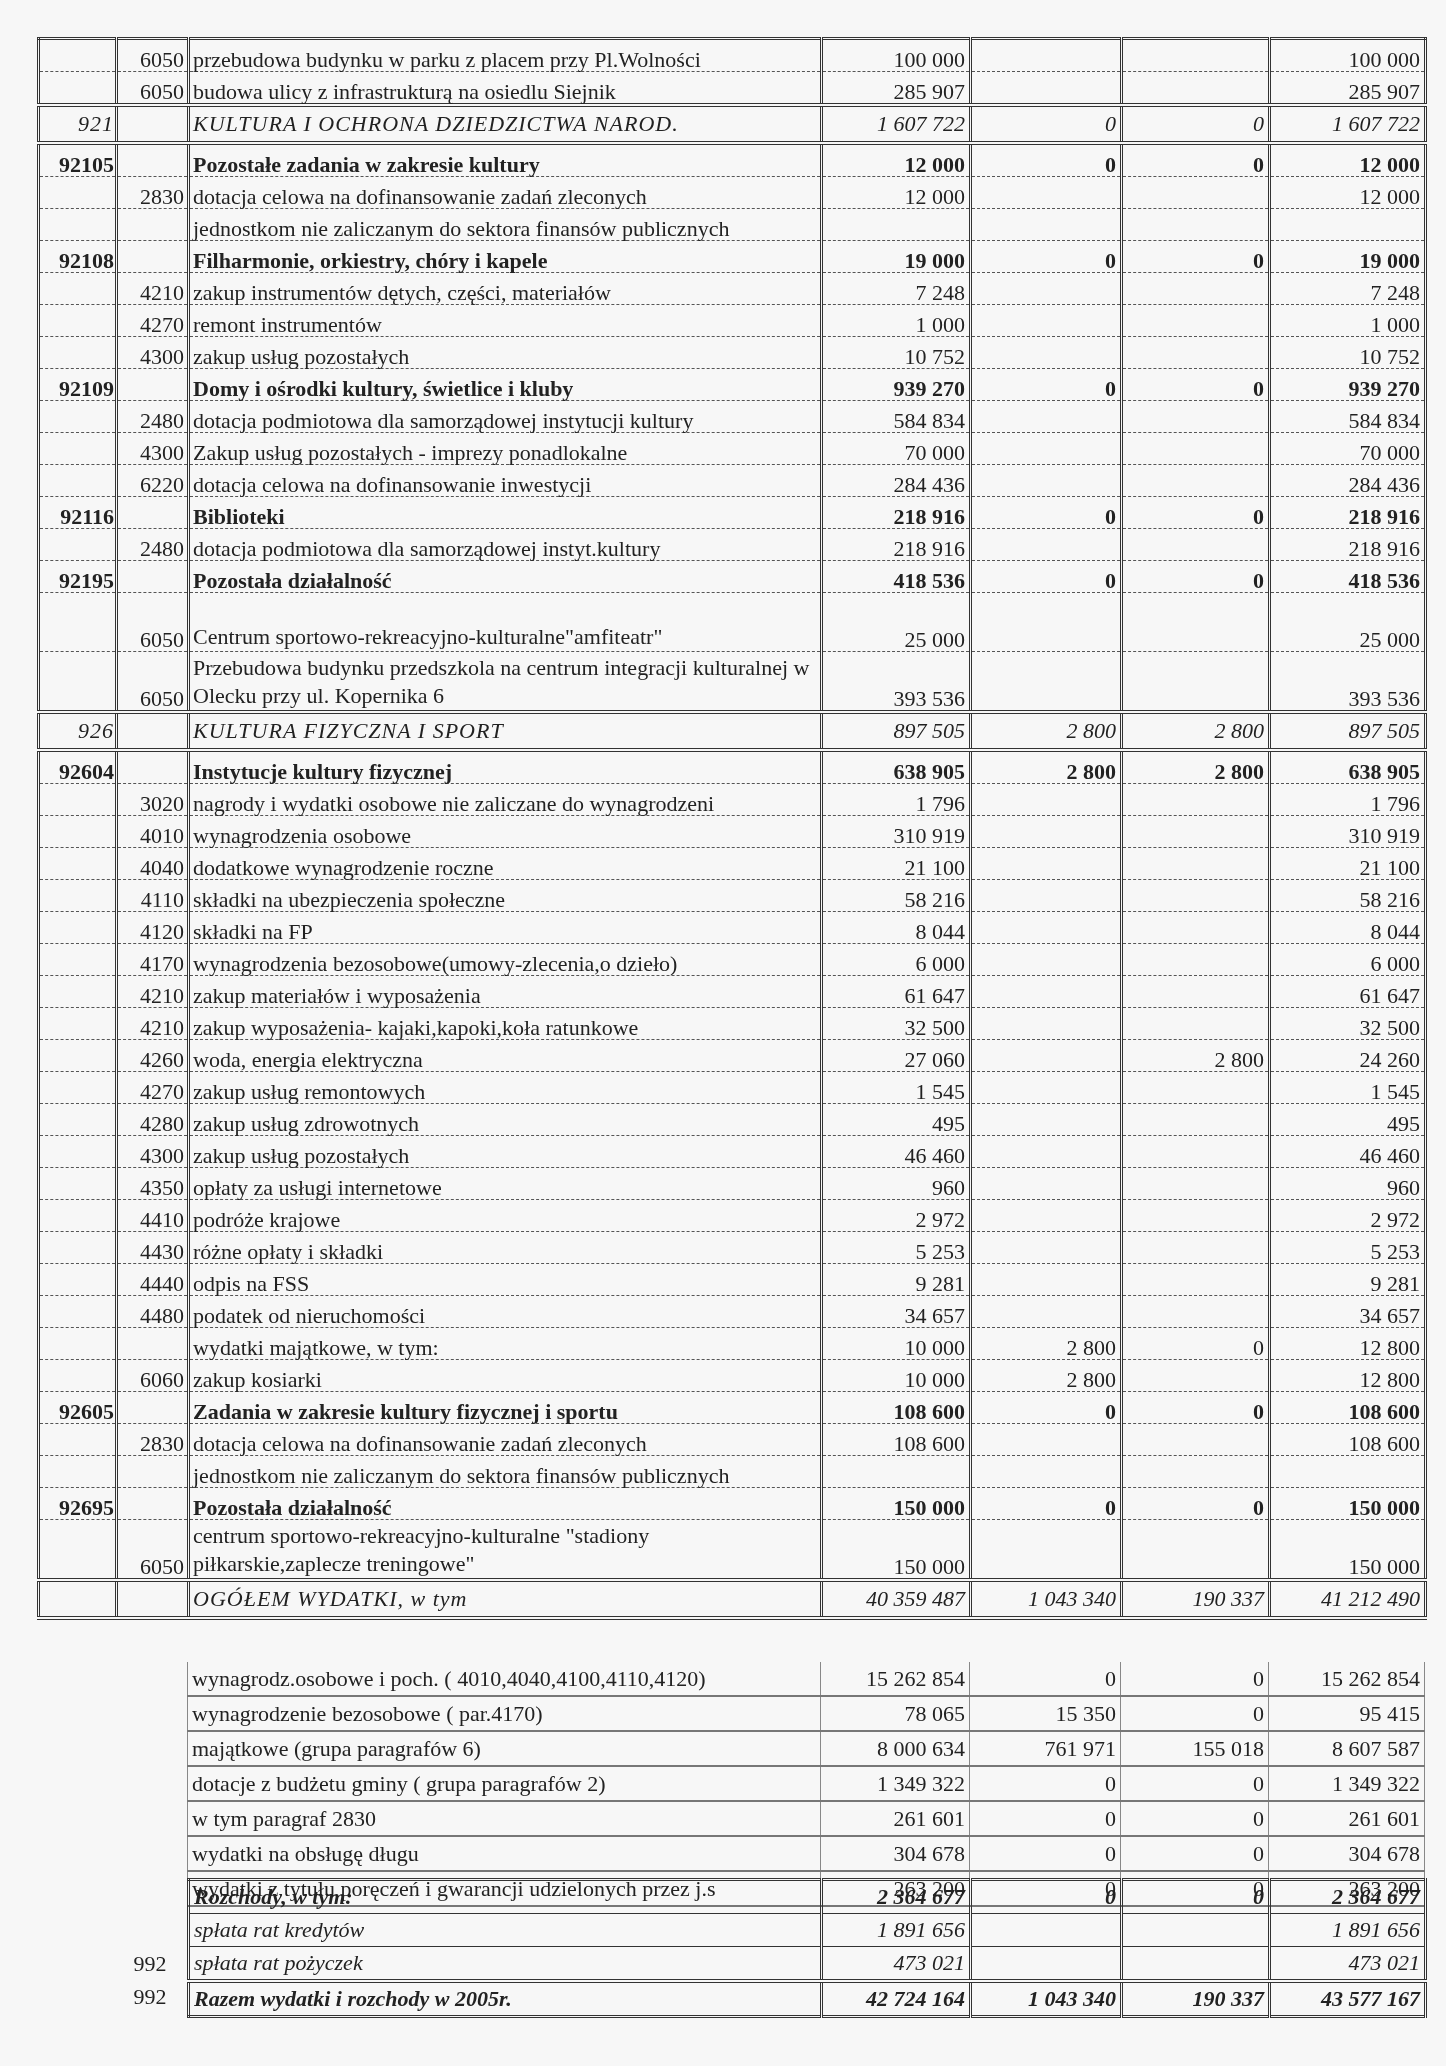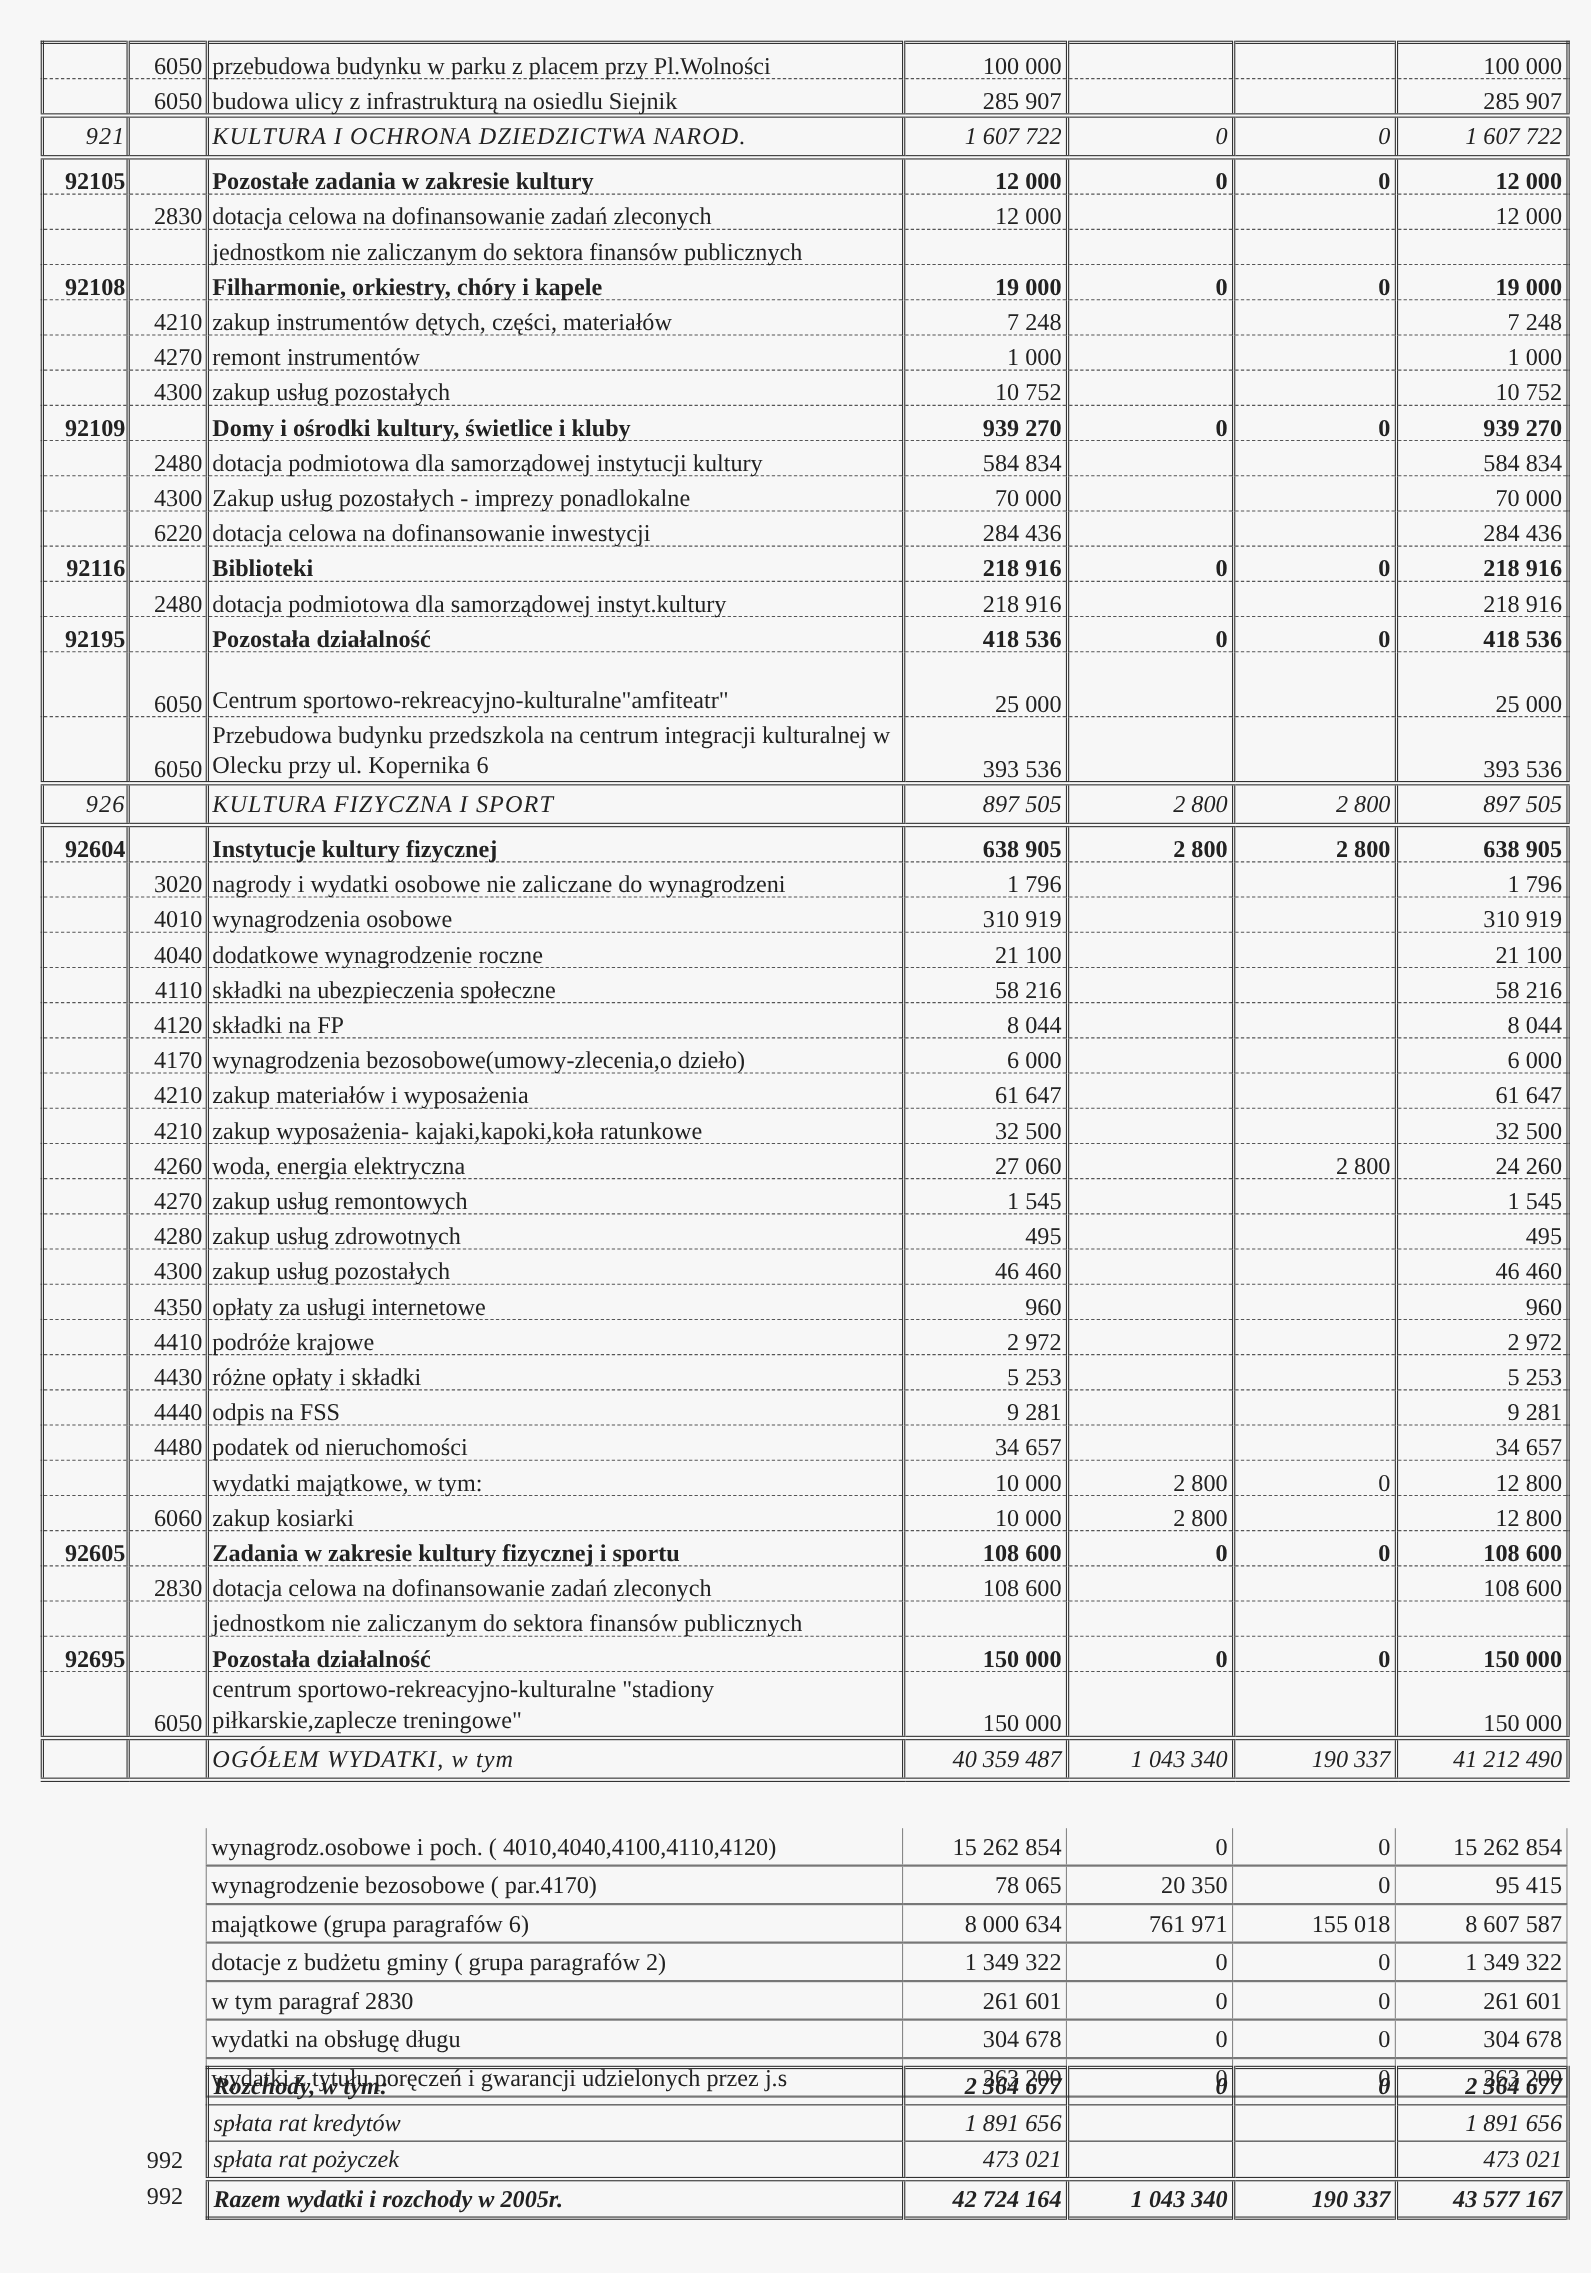--- a/index.html
+++ b/index.html
@@ -476,21 +476,21 @@
       <tr>
         <td class="">wynagrodz.osobowe i poch. ( 4010,4040,4100,4110,4120)</td>
         <td class="num">15 262 854</td>
         <td class="num">0</td>
         <td class="num">0</td>
         <td class="num">15 262 854</td>
       </tr>
       <tr>
         <td class="">wynagrodzenie bezosobowe ( par.4170)</td>
         <td class="num">78 065</td>
-        <td class="num">20 350</td>
+        <td class="num">15 350</td>
         <td class="num">0</td>
         <td class="num">95 415</td>
       </tr>
       <tr>
         <td class="">majątkowe (grupa paragrafów  6)</td>
         <td class="num">8 000 634</td>
         <td class="num">761 971</td>
         <td class="num">155 018</td>
         <td class="num">8 607 587</td>
       </tr>

